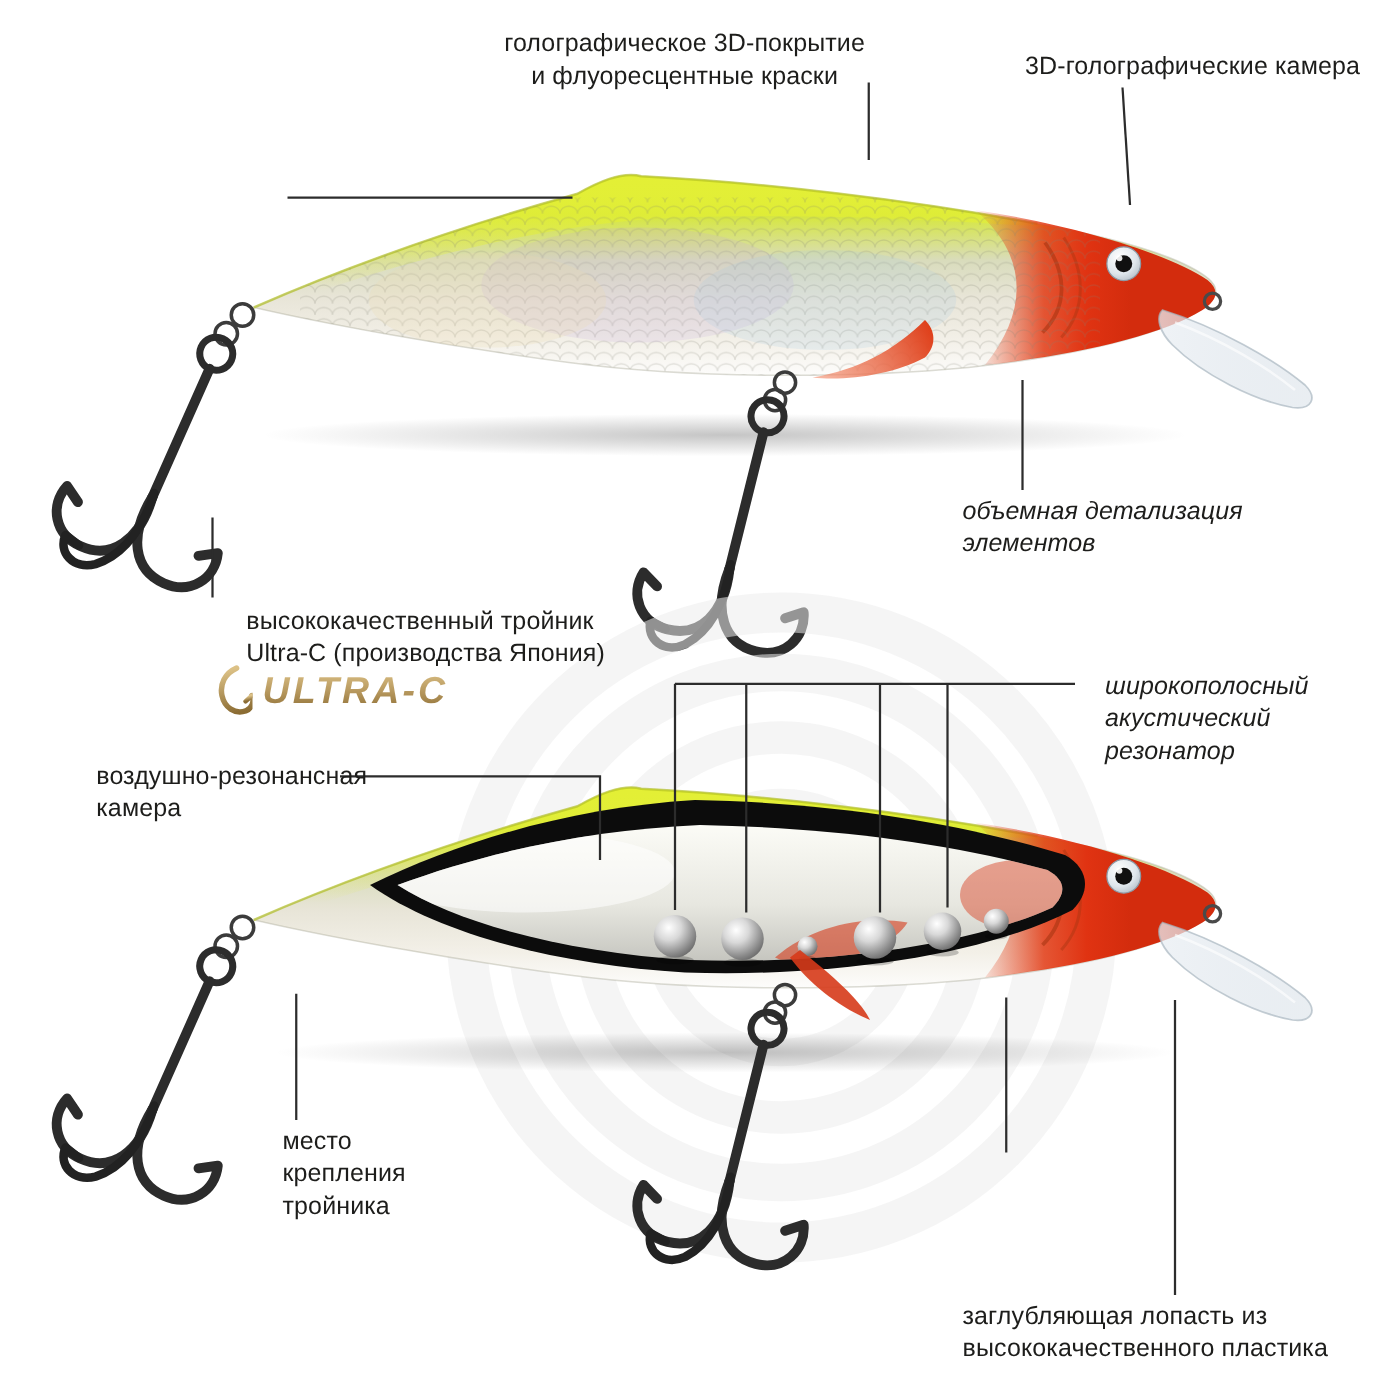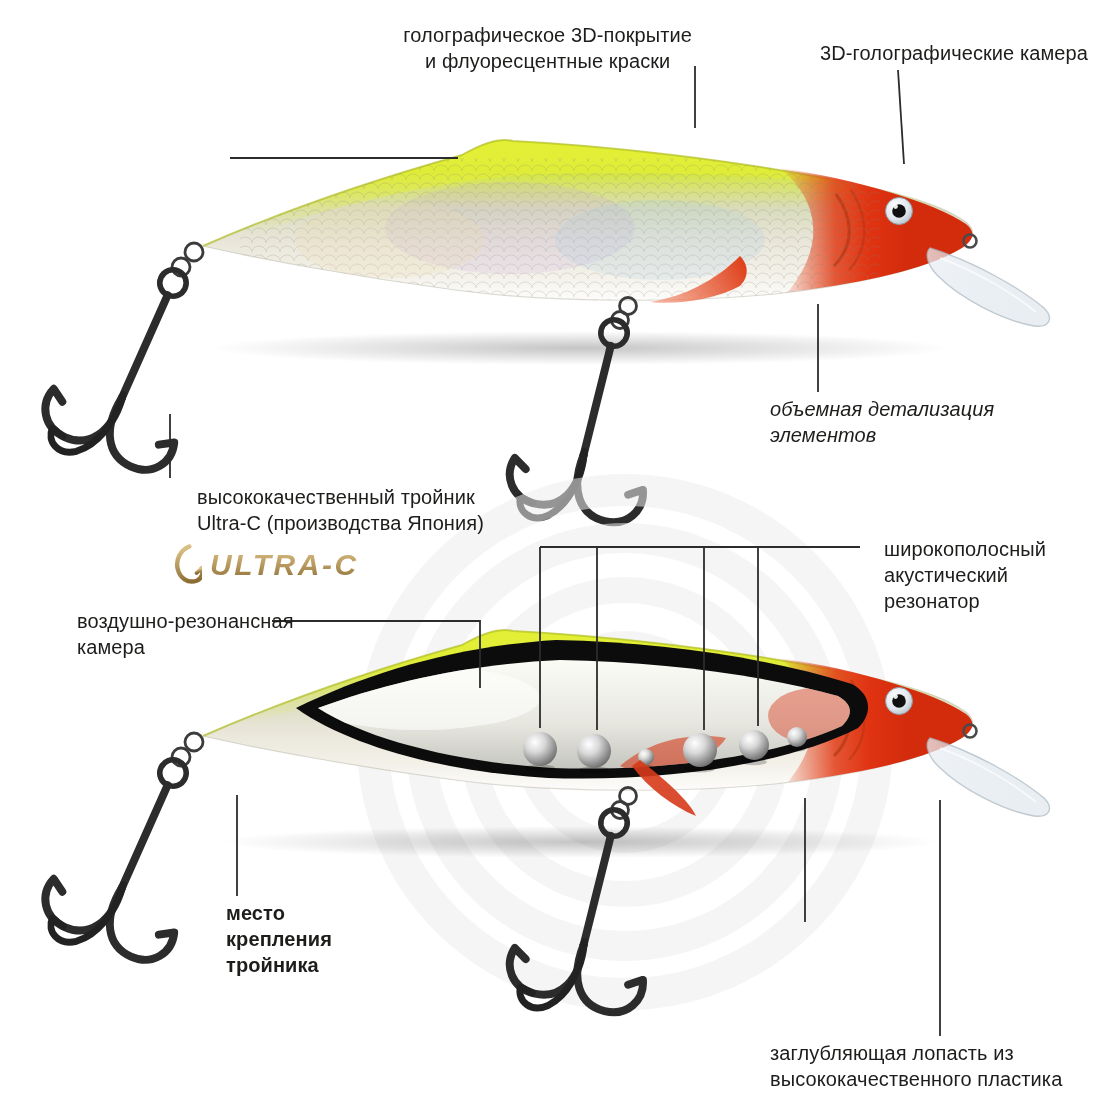--- a/index.html
+++ b/index.html
@@ -10,21 +10,21 @@
   .stage svg.diagram { position:absolute; left:0; top:0; }
   .label {
     position:absolute;
     font:400 20px/26px "Liberation Sans", sans-serif;
     color:#1d1d1b;
     white-space:pre-line;
     letter-spacing:.1px;
   }
   .label.center { text-align:center; }
   .logo {
-    position:absolute; display:flex; align-items:center; gap:8px;margin-top:12px;
+    position:absolute; display:flex; align-items:center; gap:8px;
   }
   .logo-text {
     font:italic 700 30px/34px "Liberation Sans", sans-serif;
     letter-spacing:2.5px;
     color:#b3945a;
   }
   @supports ((-webkit-background-clip: text) or (background-clip: text)) {
     .logo-text {
       background:linear-gradient(180deg,#dcc186 0%, #b3945a 55%, #8b6c33 100%);
       -webkit-background-clip:text; background-clip:text;
@@ -233,28 +233,28 @@
         </linearGradient>
       </defs>
       <g transform="rotate(-12 18 21)">
         <path d="M27 4 C17 6 11 14 11 23 C11 33 18 40 27 39 C32.5 38 35.5 33 34.5 28" fill="none" stroke="url(#goldG)" stroke-width="4.4" stroke-linecap="round"></path>
         <path d="M34.5 28 L28.5 31.5" fill="none" stroke="url(#goldG)" stroke-width="3.6" stroke-linecap="round"></path>
       </g>
     </svg>
     <span class="logo-text">ULTRA-C</span>
   </div>
 
-  <div class="label" style="top:536px; left:884px;">широкополосный
+  <div class="label" style="top:536px; left:884px;font-style:italic;">широкополосный
 акустический
 резонатор</div>
 
   <div class="label" style="top:608px; left:46px;margin-left:31px;">воздушно-резонансная
 камера</div>
 
-  <div class="label" style="top:900px; left:226px;font-weight:bold;">место
+  <div class="label" style="top:900px; left:226px;">место
 крепления
 тройника</div>
 
 
   <div class="label" style="top:1040px; left:770px;">заглубляющая лопасть из
 высококачественного пластика</div>
 
 </div>
 
 </body></html>

